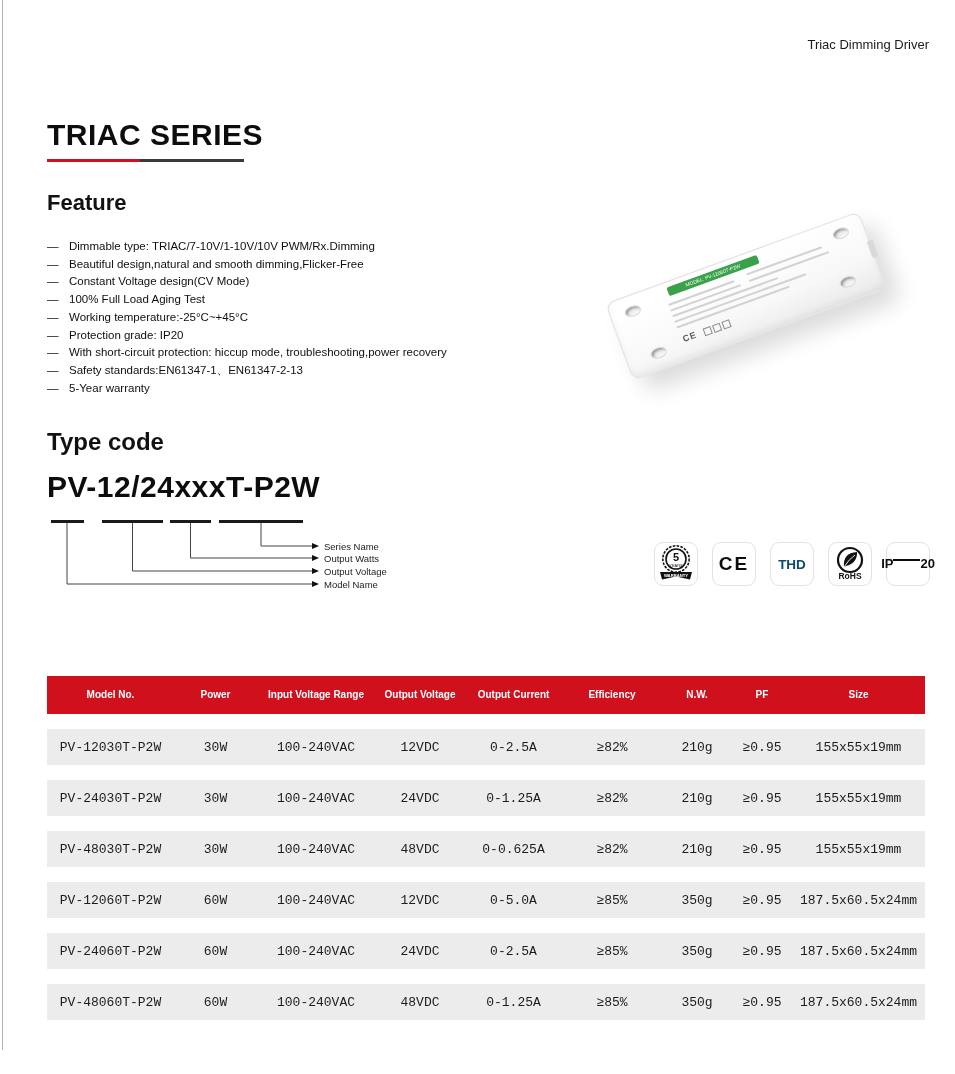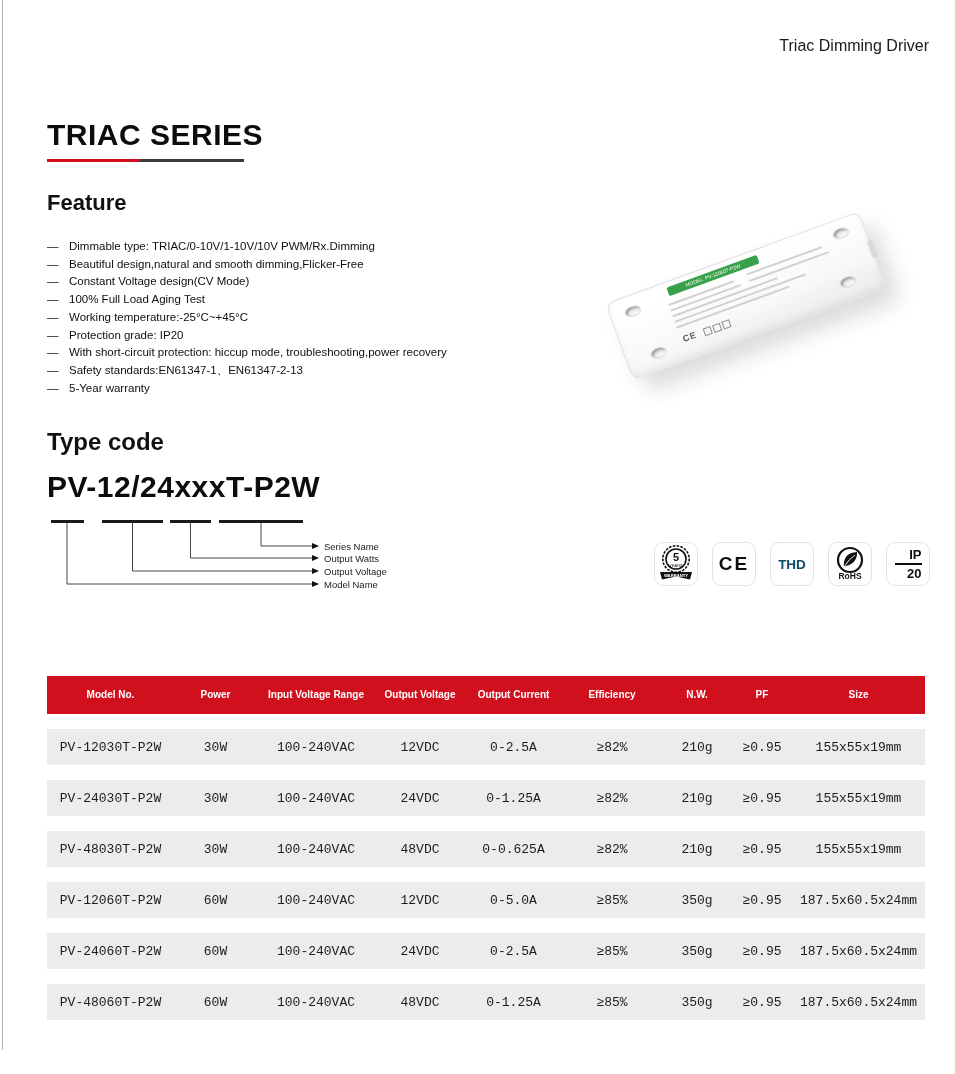--- a/index.html
+++ b/index.html
@@ -2,21 +2,21 @@
 <html><head>
 <meta charset="utf-8">
 <style>
   html,body { margin:0; padding:0; background:#fff; }
   .page {
     position:relative; width:955px; height:1074px; background:#ffffff;
     font-family:"Liberation Sans","DejaVu Sans",sans-serif; color:#111; overflow:hidden;
   }
   .left-rule { position:absolute; left:2px; top:0; width:1px; height:1050px; background:#b3b3b3; }
 
-  .header-right { position:absolute; top:37px; right:26px; font-size:16px; color:#1a1a1a;margin-left:28px; }
+  .header-right { position:absolute; top:37px; right:26px; font-size:13px; color:#1a1a1a;margin-left:28px; }
 
   .main-title { position:absolute; left:47px; top:118px; font-size:30px; font-weight:bold; letter-spacing:0.5px; color:#0d0d0d; }
   .title-underline { position:absolute; left:47px; top:159px; height:3px; display:flex; }
   .title-underline .red { width:93px; height:3px; }
   .title-underline .dark { width:104px; height:3px; background:#3a3a3a; }
 
   .feature-heading { position:absolute; left:47px; top:190px; font-size:22px; font-weight:bold; }
   .feature-list { position:absolute; left:47px; top:238px; width:540px; }
   .feature-item { position:relative; padding-left:22px; font-size:11.5px; line-height:17.7px; color:#0f0f0f; }
   .feature-item::before { content:"\2014"; position:absolute; left:0; top:0; color:#0f0f0f; }
@@ -52,21 +52,21 @@
   .typecode-svg { position:absolute; left:40px; top:512px; }
   .typecode-svg text { font-family:"Liberation Sans","DejaVu Sans",sans-serif; font-size:9.5px; fill:#222; }
 
   .certs { position:absolute; left:654px; top:542px; display:flex; gap:14px; }
   .cert-box {
     width:44px; height:44px; border:1px solid #e2e2e2; border-radius:9px; background:#fff;
     display:flex; flex-direction:column; align-items:center; justify-content:center; box-sizing:border-box;
   }
   .ce-text { font-size:19px; font-weight:bold; letter-spacing:2px; color:#0d0d0d; }
   .thd-text { font-size:13.5px; font-weight:bold; color:#0c4a6e; }
-  .ip-wrap { display:flex; flex-direction:column; align-items:flex-end; }
+  .ip-wrap { display:flex; flex-direction:row; align-items:flex-start; }
   .ip-top, .ip-bottom { font-size:13px; font-weight:bold; line-height:1.05; color:#0d0d0d; }
   .ip-line { width:27px; height:2px; background:#0d0d0d; margin:1.5px 0; }
   .badge-svg text, .rohs-svg text { font-family:"Liberation Sans","DejaVu Sans",sans-serif; }
 
   .tech-heading { position:absolute; left:47px; top:616px; font-size:26px; font-weight:bold; letter-spacing:0.5px; }
 
   .ptable { position:absolute; left:47px; top:676px; width:878px; }
   .thead {
     display:grid; grid-template-columns:127px 83px 118px 90px 97px 100px 70px 60px 133px;
     height:38px; align-items:center; color:#ffffff; font-weight:bold; font-size:10px;
@@ -88,21 +88,21 @@
   <div class="header-right">Triac Dimming Driver</div>
 
   <div class="main-title">TRIAC SERIES</div>
   <div class="title-underline">
     <span class="red" style="background:#d1101e;"></span>
     <span class="dark"></span>
   </div>
 
   <div class="feature-heading">Feature</div>
   <div class="feature-list">
-    <div class="feature-item">Dimmable type: TRIAC/0-10V/1-10V/10V PWM/Rx.Dimming</div>
+    <div class="feature-item">Dimmable type: TRIAC/7-10V/1-10V/10V PWM/Rx.Dimming</div>
     <div class="feature-item">Beautiful design,natural and smooth dimming,Flicker-Free</div>
     <div class="feature-item">Constant Voltage design(CV Mode)</div>
     <div class="feature-item">100% Full Load Aging Test</div>
     <div class="feature-item">Working temperature:-25°C~+45°C</div>
     <div class="feature-item">Protection grade: IP20</div>
     <div class="feature-item">With short-circuit protection: hiccup mode, troubleshooting,power recovery</div>
     <div class="feature-item">Safety standards:EN61347-1、EN61347-2-13</div>
     <div class="feature-item">5-Year warranty</div>
   </div>
 

